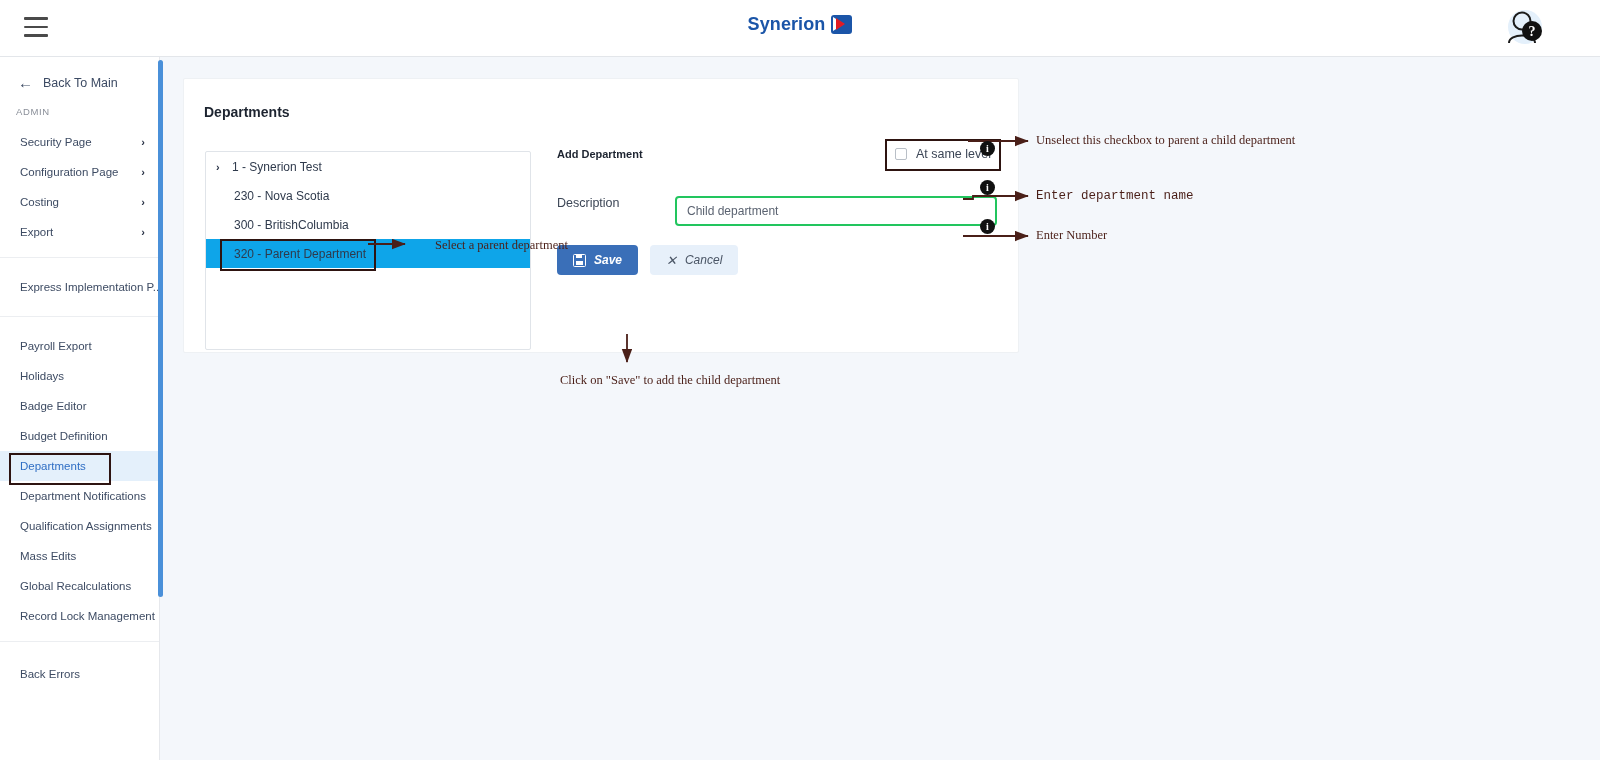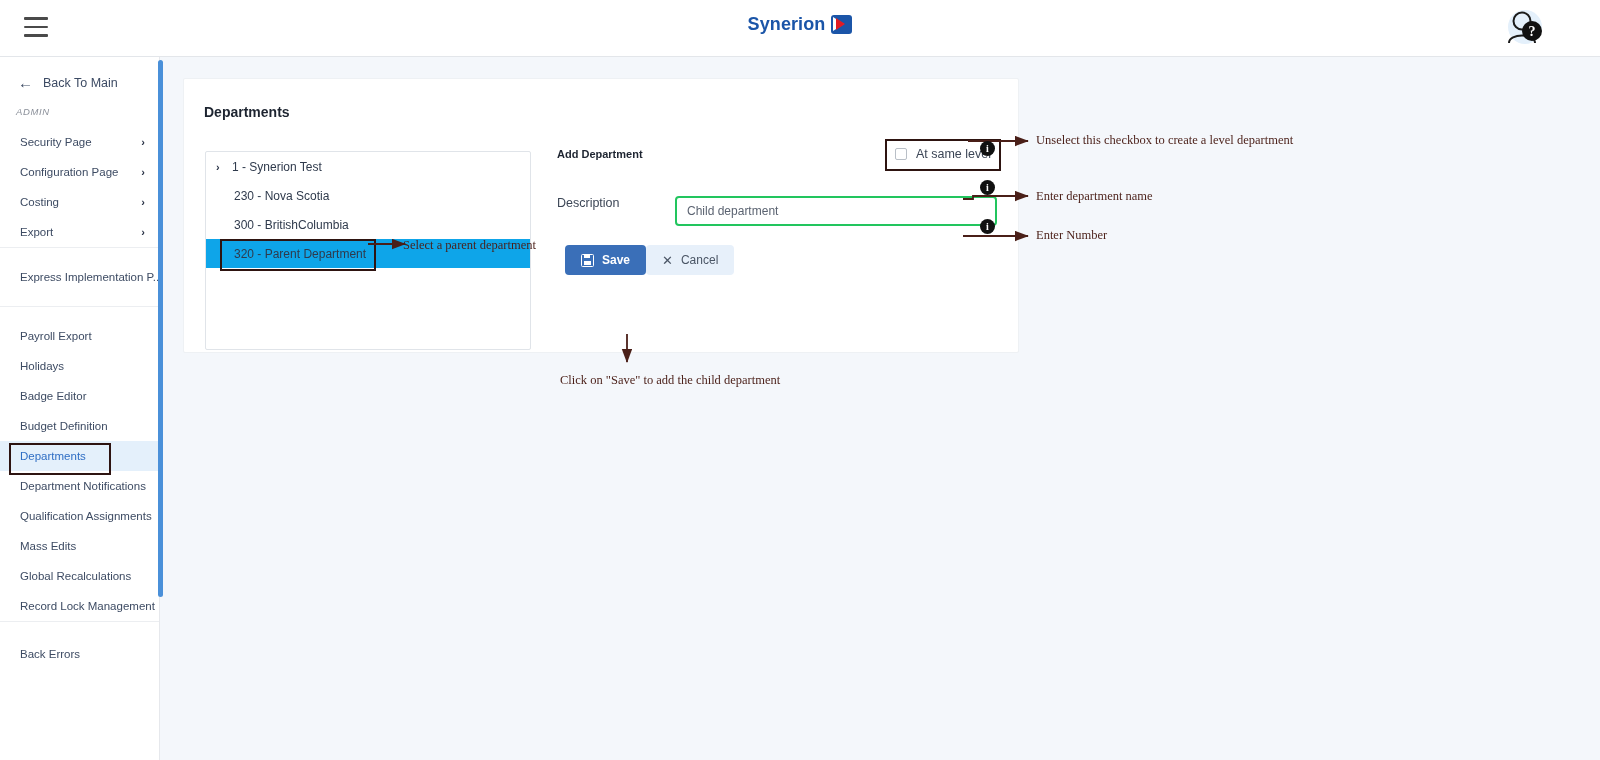--- a/index.html
+++ b/index.html
@@ -62,23 +62,22 @@
   .back-row {
     display: flex; align-items: center; gap: 10px;
     padding: 18px 12px 12px 18px; cursor: pointer;
   }
   .back-arrow { color: #3c4a63; font-size: 15px; line-height: 1; }
   .back-label { font-size: 12.5px; color: #3c4a63; }
 
   .section-label {
     font-size: 9.5px; color: #8a8f99; letter-spacing: .6px;
     padding: 4px 0 10px 16px;
-    font-style: italic;
-  }
-  .nav-group { border-bottom: 1px solid #eceef1; padding-bottom: 0; }
+  }
+  .nav-group { border-bottom: 1px solid #eceef1; padding-bottom: 10px; }
   .nav-group.no-border { border-bottom: none; }
   .nav-item {
     position: relative; display: flex; align-items: center; justify-content: space-between;
     padding: 9px 14px 9px 20px; cursor: pointer;
   }
   .nav-item .label { font-size: 11.5px; color: #3d4b63; white-space: nowrap; }
   .nav-item .chev { font-size: 11px; color: #2a3347; font-weight: 700; }
   .nav-item.active { background: #e4f0fb; }
   .nav-item.active .label { color: #2f6ec4; }
   .nav-item.active::after {
@@ -134,21 +133,21 @@
   .field-row { display: flex; align-items: flex-start; margin-top: 27px; gap: 28px; }
   .field-label { width: 90px; font-size: 12.5px; color: #3c4656; }
   .field-input {
     flex: 1; height: 30px; border: 2px solid #22c55e; border-radius: 4px;
     background: #fff; display: flex; align-items: center; padding: 0 10px;
     font-size: 12px; color: #5b6371;
   }
   .field-input.focused { border: 2px solid #2a74d4; color: #2f3a4c; }
   .caret { display: inline-block; width: 1px; height: 15px; background: #3a4454; }
 
-  .btn-row { display: flex; gap: 0; margin-top: 19px; margin-left: 8px; }
+  .btn-row { display: flex; gap: 12px; margin-top: 19px; margin-left: 0px; font-style: italic; }
   .btn {
     display: flex; align-items: center; gap: 8px; height: 30px; padding: 0 16px;
     border-radius: 4px; font-size: 12px; cursor: pointer; border: none;
   }
   .btn-save { background: #3a6fb8; color: #ffffff; font-weight: 700; }
   .btn-cancel { background: #e7f0fa; color: #4a5565; }
   .ico-save { width: 13px; height: 13px; border: 1.6px solid #fff; border-radius: 1.5px; position: relative; }
   .ico-save::before { content:""; position:absolute; left:2px; top:-0.5px; width:6px; height:4px; background:#fff; }
   .ico-save::after { content:""; position:absolute; left:1.5px; bottom:0.5px; width:7px; height:4px; background:#fff; }
 
@@ -333,19 +332,19 @@
 
     <path d="M368,244 L405,244" stroke="#4a1f18" stroke-width="1.8" fill="none" marker-end="url(#ah)"></path>
 
     <path d="M627,334 L627,362" stroke="#4a1f18" stroke-width="1.8" fill="none" marker-end="url(#ahd)"></path>
   </svg>
 
   <div class="info-dot" style="left:980px; top:141px;">i</div>
   <div class="info-dot" style="left:980px; top:180px;">i</div>
   <div class="info-dot" style="left:980px; top:219px;">i</div>
 
-  <div class="ann" style="left:1036px; top:133px;">Unselect this checkbox to create a level department</div>
-  <div class="ann" style="left:1036px; top:189px;">Enter department name</div>
+  <div class="ann" style="left:1036px; top:133px;">Unselect this checkbox to parent a child department</div>
+  <div class="ann" style="left:1036px; top:189px;font-family:Liberation Mono, monospace;">Enter department name</div>
   <div class="ann" style="left:1036px; top:228px;">Enter Number</div>
-  <div class="ann" style="left:403px; top:238px;">Select a parent department</div>
+  <div class="ann" style="left:435px; top:238px;">Select a parent department</div>
   <div class="ann" style="left:560px; top:373px;">Click on "Save" to add the child department</div>
 
 </div>
 
 </body></html>

